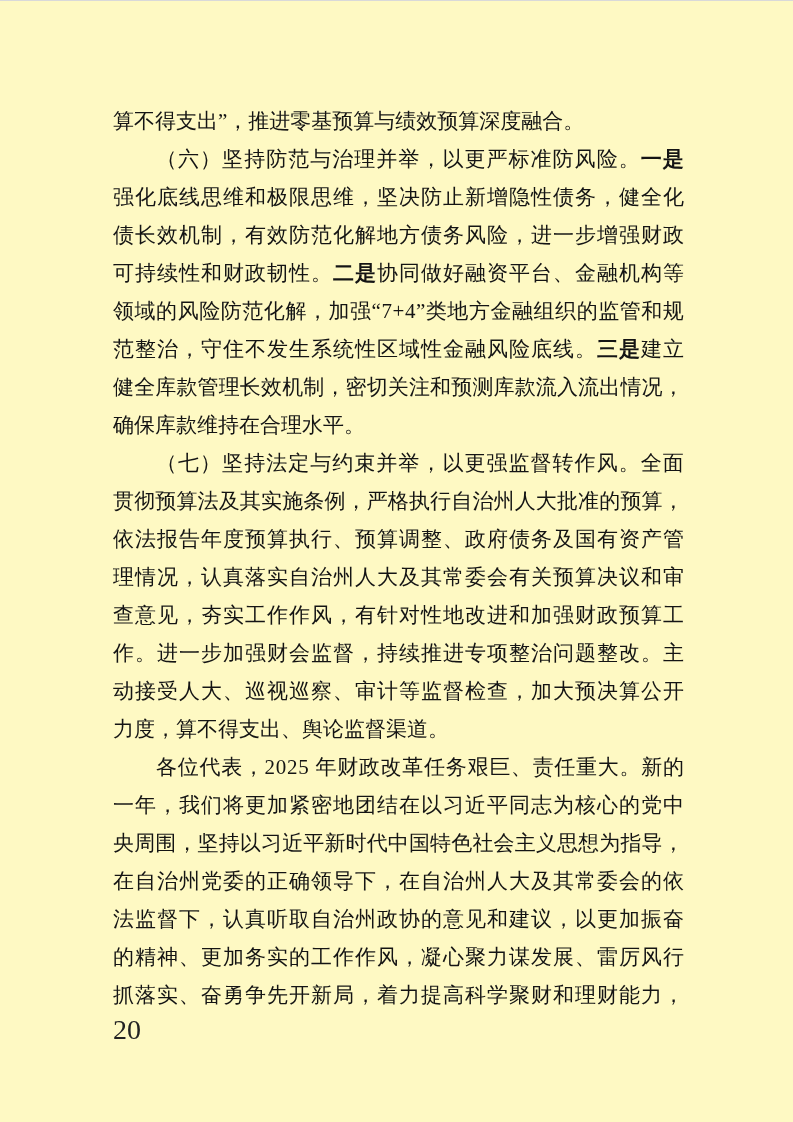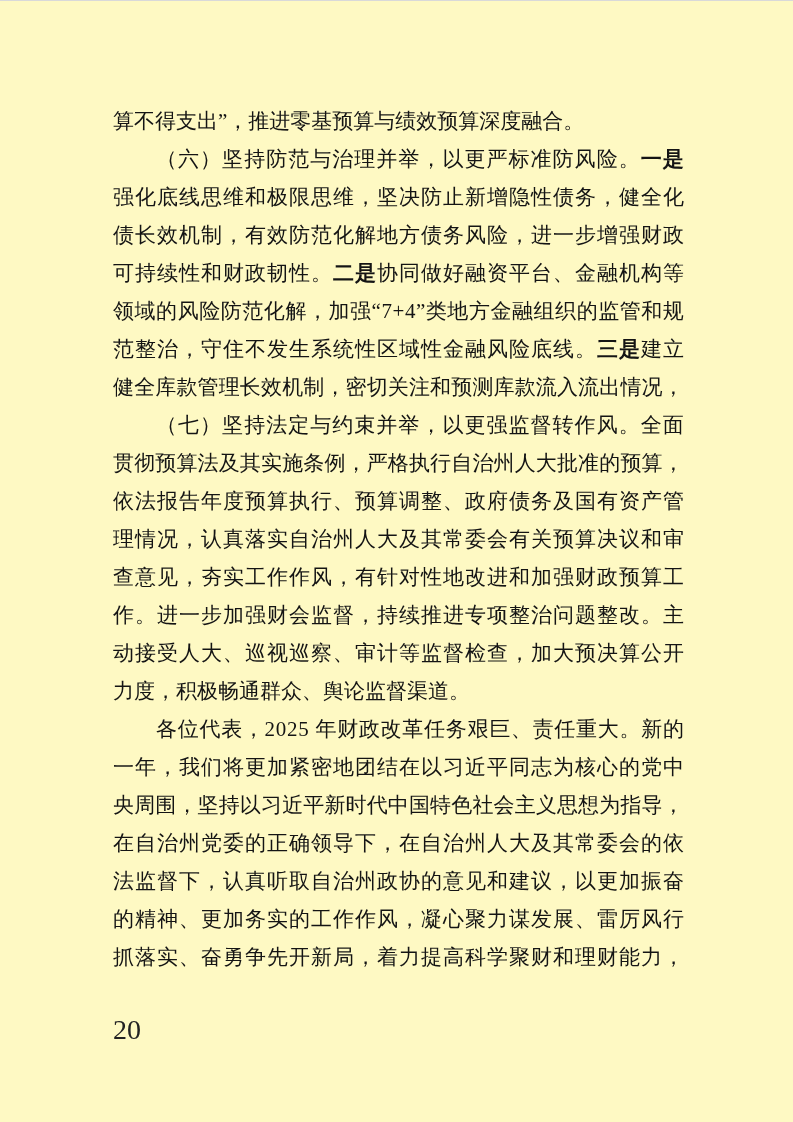--- a/index.html
+++ b/index.html
@@ -250,20 +250,21 @@
         <span class="ch">库</span>
         <span class="ch">款</span>
         <span class="ch">流</span>
         <span class="ch">入</span>
         <span class="ch">流</span>
         <span class="ch">出</span>
         <span class="ch">情</span>
         <span class="ch">况</span>
         <span class="ch">，</span>
       </div>
+      <div class="line"><span class="seg">确保库款维持在合理水平。</span></div>
       <div class="line j ind">
         <span class="ch">（</span>
         <span class="ch">七</span>
         <span class="ch">）</span>
         <span class="ch">坚</span>
         <span class="ch">持</span>
         <span class="ch">法</span>
         <span class="ch">定</span>
         <span class="ch">与</span>
         <span class="ch">约</span>
@@ -445,21 +446,21 @@
         <span class="ch">查</span>
         <span class="ch">，</span>
         <span class="ch">加</span>
         <span class="ch">大</span>
         <span class="ch">预</span>
         <span class="ch">决</span>
         <span class="ch">算</span>
         <span class="ch">公</span>
         <span class="ch">开</span>
       </div>
-      <div class="line"><span class="seg">力度，积极畅通群众、舆论监督渠道。</span></div>
+      <div class="line"><span class="seg">力度，算不得支出、舆论监督渠道。</span></div>
       <div class="line j ind">
         <span class="ch">各</span>
         <span class="ch">位</span>
         <span class="ch">代</span>
         <span class="ch">表</span>
         <span class="ch">，</span>
         <span class="ch">2</span>
         <span class="ch">0</span>
         <span class="ch">2</span>
         <span class="ch">5</span>

